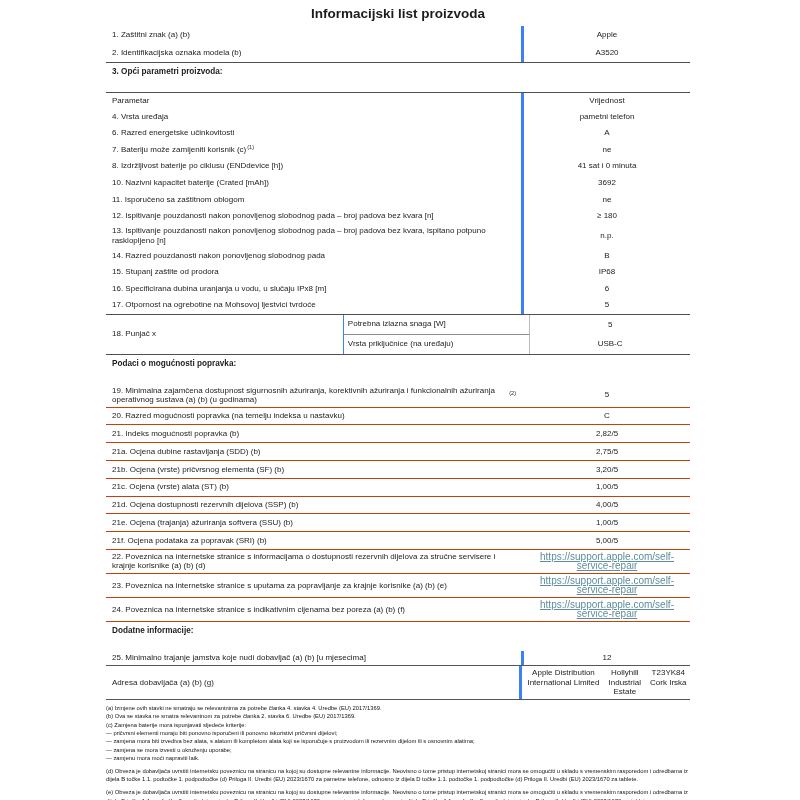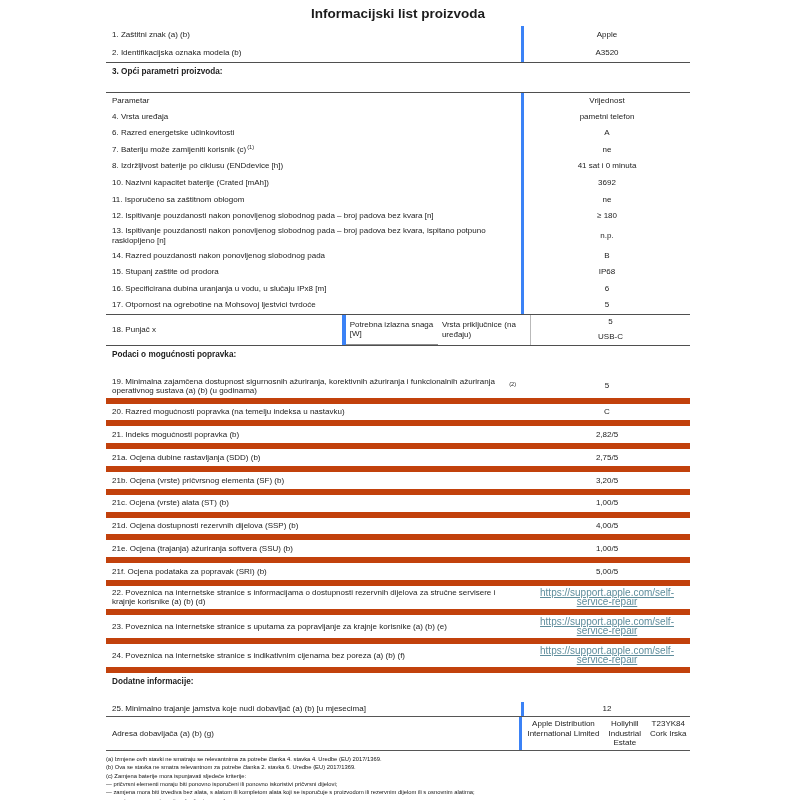--- a/index.html
+++ b/index.html
@@ -11,26 +11,26 @@
   .value-col{width:162px;display:flex;align-items:center;justify-content:center;text-align:center;padding:2px 2px;}
   .divided{border-left:3px solid #3b82f6;}
   .toprow{min-height:18px;}
   .section-title{font-weight:bold;font-size:8.2px;padding:4px 0 16px 6px;}
   .rule-top{border-top:1px solid #4f4f4f;}
   .rule-bottom{border-bottom:1px solid #4f4f4f;}
   .hdr-row{min-height:15px;}
   .s1row{min-height:16.6px;}
   .row18{display:flex;align-items:stretch;font-size:8px;line-height:9.5px;border-top:1px solid #4f4f4f;border-bottom:1px solid #4f4f4f;}
   .r18-label{width:228px;display:flex;align-items:center;padding:2px 6px;}
-  .r18-mid{width:188px;border-left:4px solid #3b82f6;display:flex;flex-direction:row;}
+  .r18-mid{width:188px;border-left:1px solid #3b82f6;display:flex;flex-direction:column;}
   .r18-midcell{flex:1;display:flex;align-items:center;padding:2px 4px;min-height:15px;}
   .r18-midcell.first{border-bottom:1px solid #8c8c8c;}
   .r18-val{width:162px;border-left:1px solid #b9b9b9;display:flex;flex-direction:column;}
   .r18-valcell{flex:1;display:flex;align-items:center;justify-content:center;min-height:15px;}
-  .s2row{min-height:16.8px;border-bottom:6px solid #c2410c;}
+  .s2row{min-height:16.8px;border-bottom:1px solid #c2410c;}
   .s3row{min-height:14px;border-bottom:1px solid #565656;}
   .address-cell{flex-direction:row;align-items:flex-start;justify-content:center;text-align:center;padding-left:4px;}
   .address-cell div{line-height:9.6px;}
   sup{font-size:5.5px;line-height:0;position:relative;top:-2.5px;margin-left:1px;}
   a.link{color:#5E8D9C;text-decoration:underline;font-size:10px;cursor:pointer;}
   .fns{margin-top:4px;font-size:5.8px;line-height:8.4px;color:#141414;width:584px;}
   .fn{min-height:8.4px;}
   .fn-para{margin-top:4.5px;}
 </style>
 </head>

